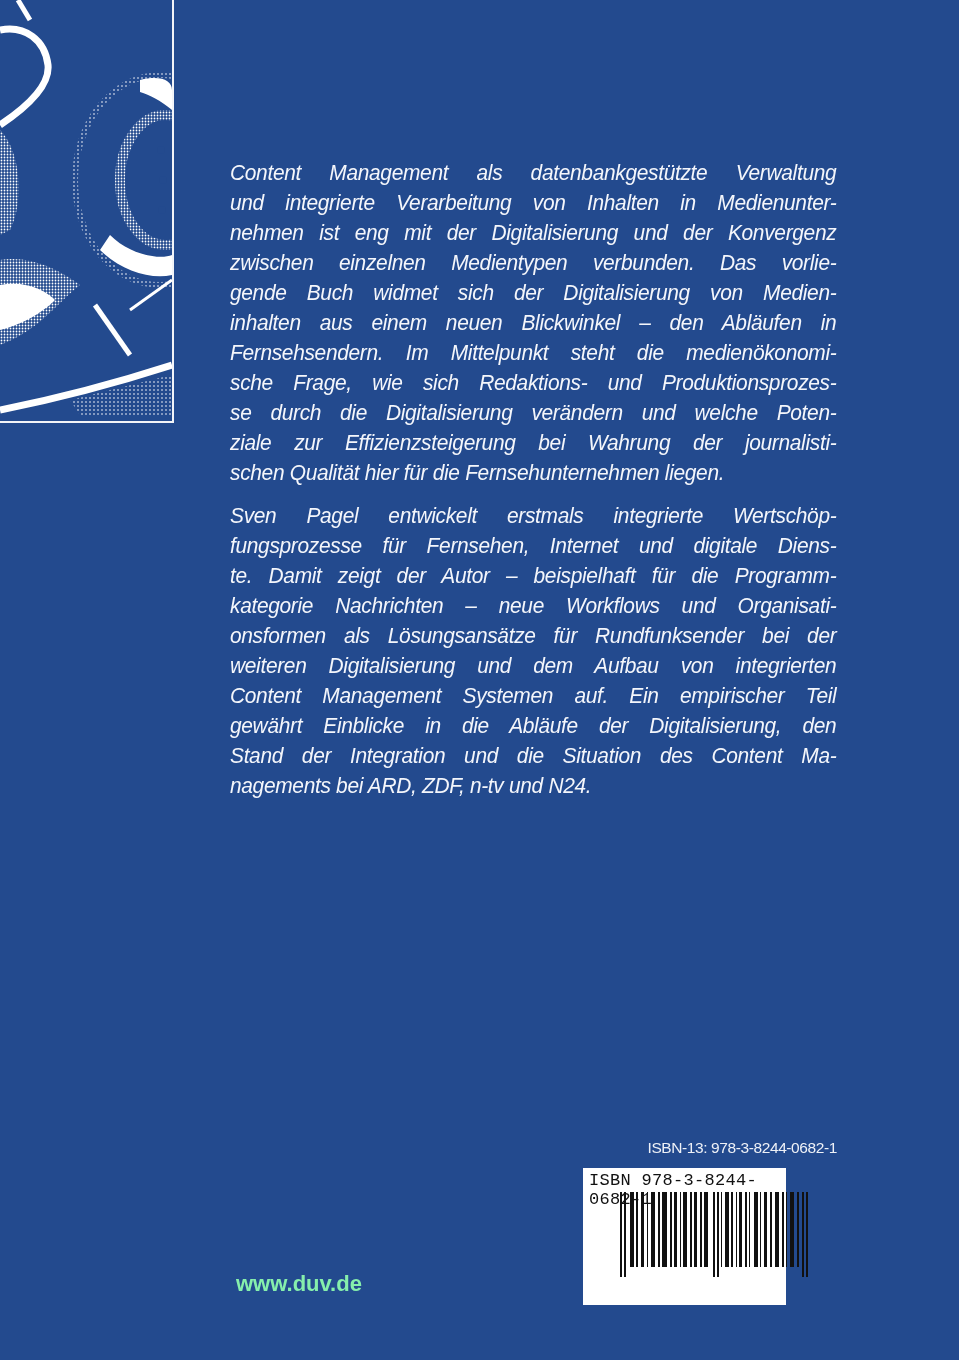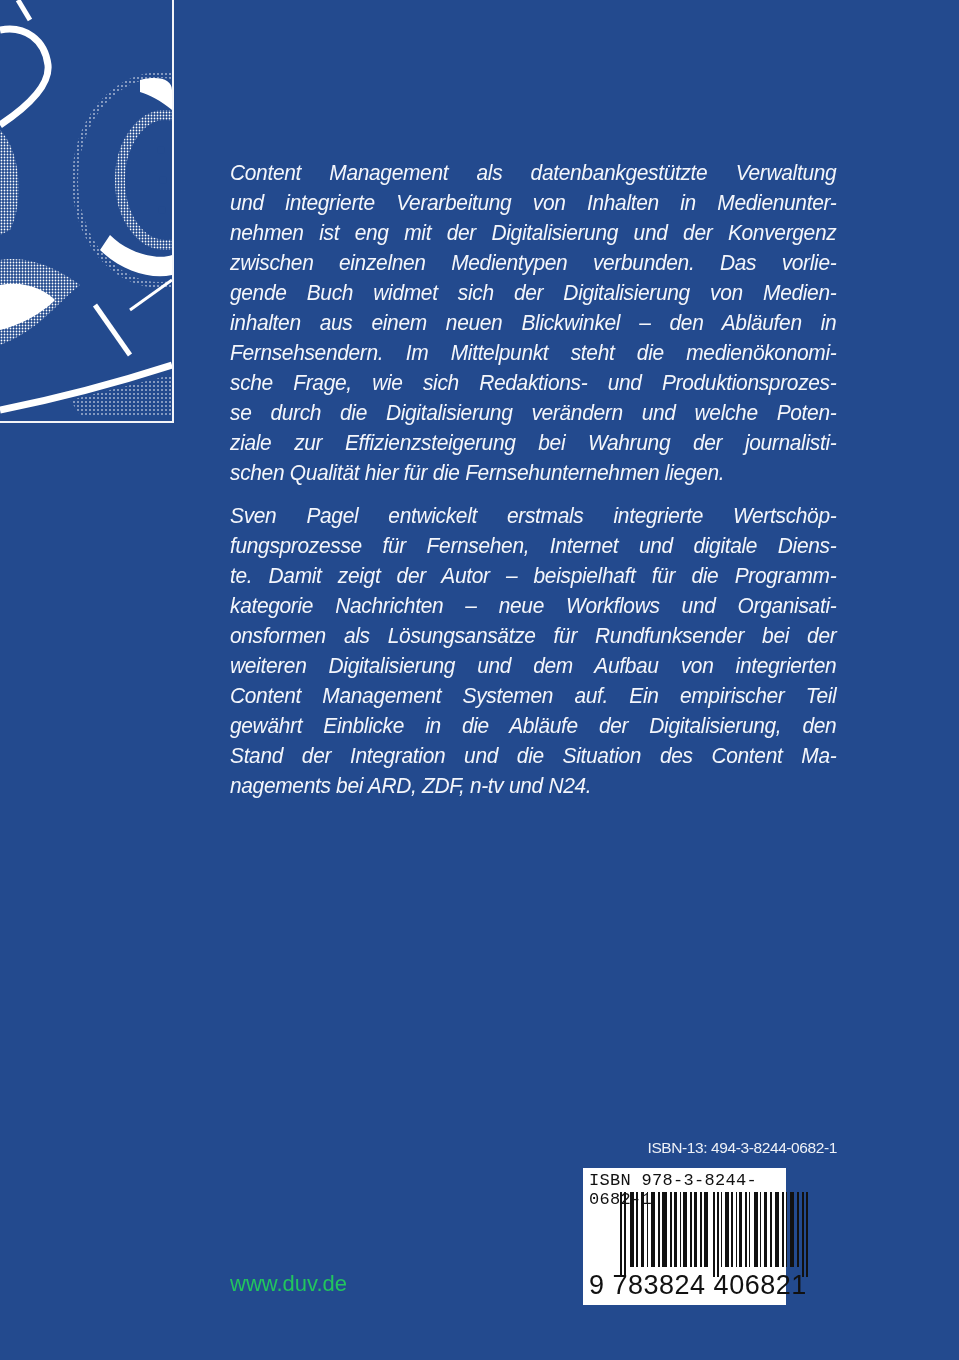--- a/index.html
+++ b/index.html
@@ -66,24 +66,24 @@
     }
     .barcode-digits {
       position: absolute; left: 6px; top: 102px;
       font-size: 27px;
       color: #111;
       letter-spacing: 0.5px;
       white-space: pre;
     }
     .publisher-url {
       position: absolute;
-      left: 230px; top: 1271px;
+      left: 236px; top: 1271px;
       font-size: 22px;
-      font-weight: normal;
-      color: #22c55e;
+      font-weight: bold;
+      color: #86efac;
     }
   </style>
 </head>
 <body>
 
 <div class="cover-art">
   <svg width="172" height="421" viewBox="0 0 172 421">
     <defs>
       <pattern id="dots" width="3" height="3" patternUnits="userSpaceOnUse">
         <circle cx="1.5" cy="1.5" r="0.9" fill="#ffffff"></circle>
@@ -139,21 +139,21 @@
     <span class="line">kategorie Nachrichten – neue Workflows und Organisati-</span>
     <span class="line">onsformen als Lösungsansätze für Rundfunksender bei der</span>
     <span class="line">weiteren Digitalisierung und dem Aufbau von integrierten</span>
     <span class="line">Content Management Systemen auf. Ein empirischer Teil</span>
     <span class="line">gewährt Einblicke in die Abläufe der Digitalisierung, den</span>
     <span class="line">Stand der Integration und die Situation des Content Ma-</span>
     <span class="line last">nagements bei ARD, ZDF, n-tv und N24.</span>
   </p>
 </div>
 
-<div class="isbn-caption">ISBN-13: 494-3-8244-0682-1</div>
+<div class="isbn-caption">ISBN-13: 978-3-8244-0682-1</div>
 
 <div class="barcode-box">
   <div class="barcode-top">ISBN 978-3-8244-0682-1</div>
   <svg class="barcode-bars" width="200" height="85" viewBox="0 0 200 85">
     <g fill="#111">
       <rect x="0" y="0" width="2" height="85"></rect>
       <rect x="4" y="0" width="2" height="85"></rect>
       <rect x="10" y="0" width="4" height="75"></rect>
       <rect x="16" y="0" width="2" height="75"></rect>
       <rect x="21" y="0" width="3" height="75"></rect>
@@ -184,16 +184,15 @@
       <rect x="150" y="0" width="2" height="75"></rect>
       <rect x="155" y="0" width="4" height="75"></rect>
       <rect x="162" y="0" width="2" height="75"></rect>
       <rect x="166" y="0" width="1" height="75"></rect>
       <rect x="170" y="0" width="4" height="75"></rect>
       <rect x="177" y="0" width="2" height="75"></rect>
       <rect x="182" y="0" width="2" height="85"></rect>
       <rect x="186" y="0" width="2" height="85"></rect>
     </g>
   </svg>
-  <div class="barcode-digits">9 783824 406821</div>
 </div>
 
 <div class="publisher-url">www.duv.de</div>
 
 </body></html>

